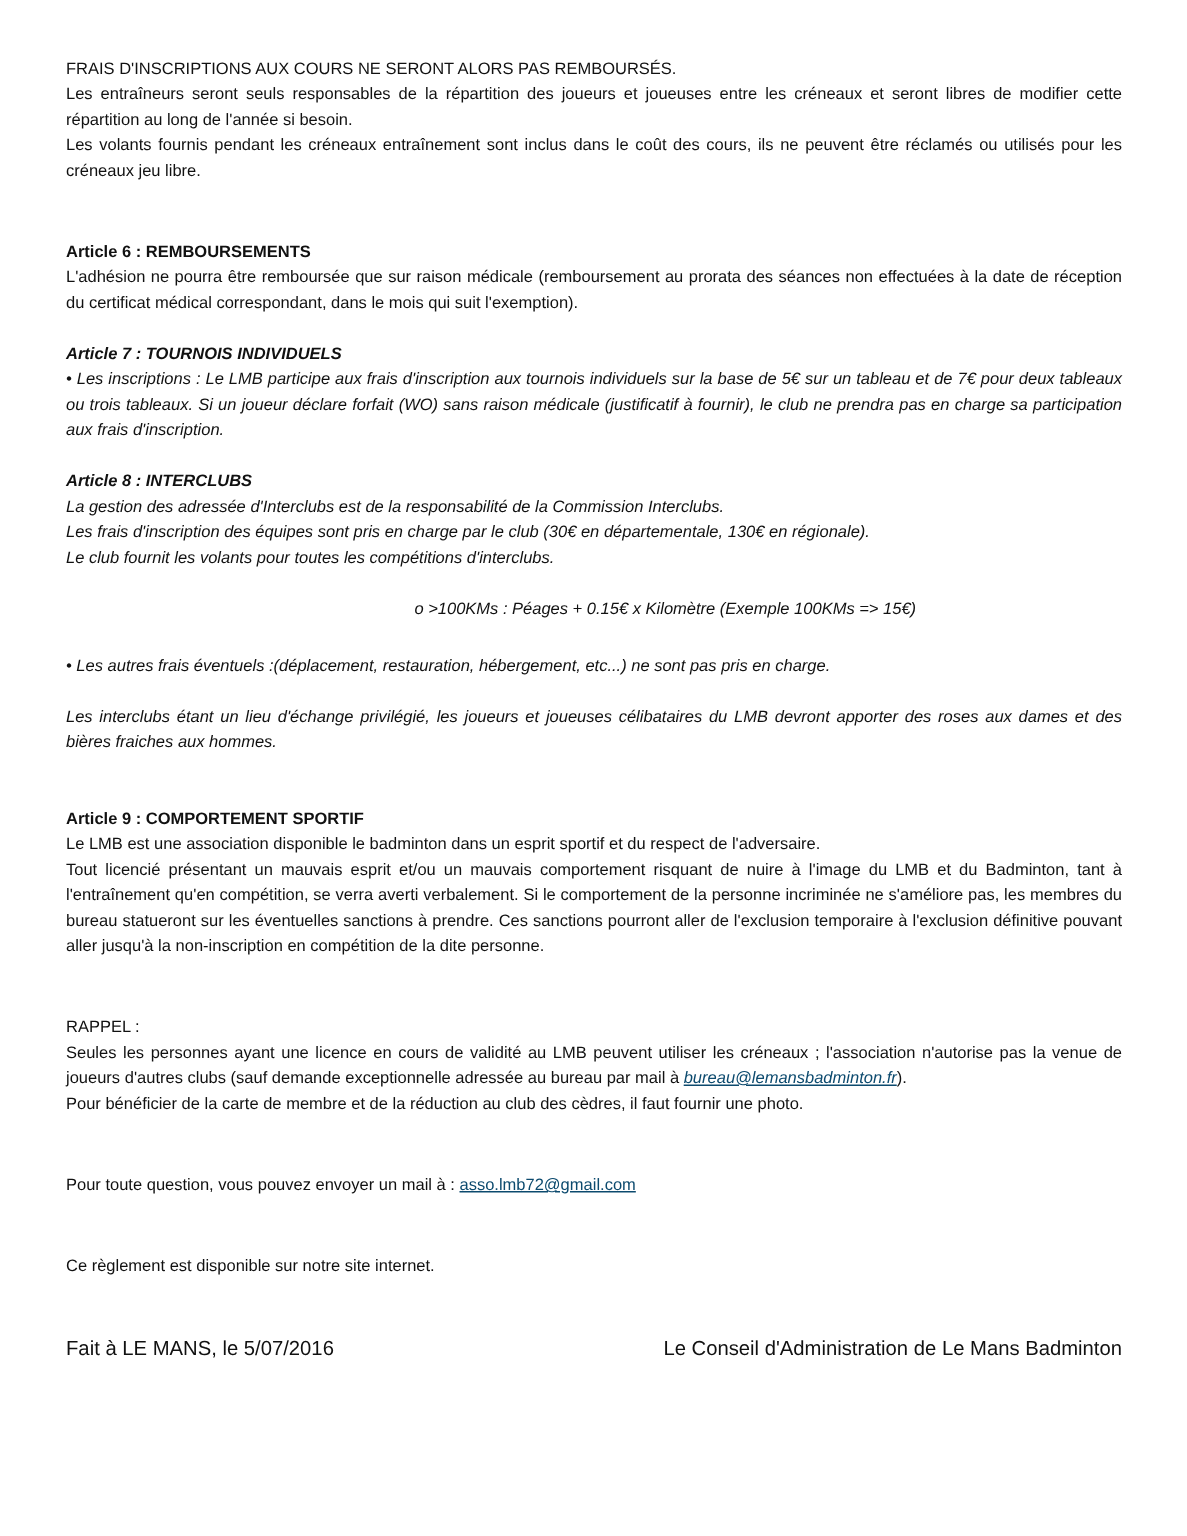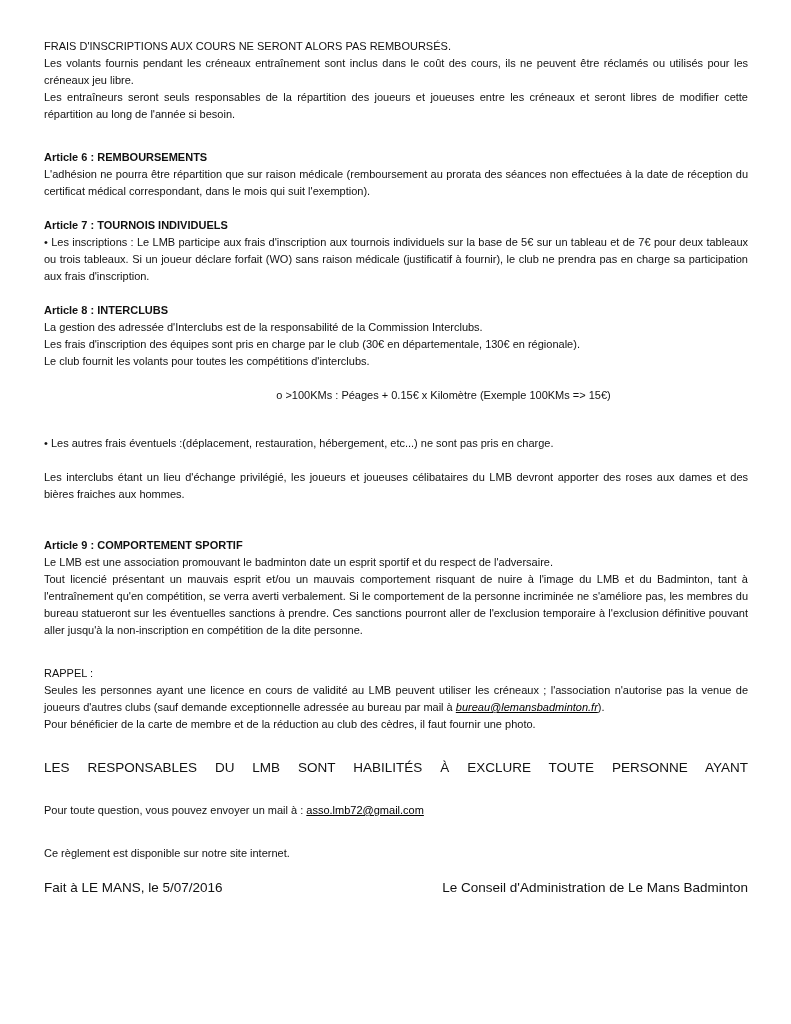--- a/index.html
+++ b/index.html
@@ -11,82 +11,81 @@
     padding: 38px 43px 0 44px;
     font-family: "Liberation Sans", "DejaVu Sans", sans-serif;
     font-size: 13.5px;
     line-height: 17px;
     color: #111111;
     overflow: hidden;
   }
   p, h2, li, div.par { font-size: 11px; line-height: 17px; font-weight: normal; }
   .justify { text-align: justify; }
   h2.art-heading { font-weight: bold; }
-  .block { margin-top: 17px; }
+  .block { margin-top: 17px; font-style: italic; }
   .block-lg { margin-top: 34px; }
-  .block-md { margin-top: 26px; }
+  .block-md { margin-top: 37px; }
   .sub-item { padding-left: 95px; margin-top: 17px; text-align: center; }
-  .bullet-block { margin-top: 31px; }
+  .bullet-block { margin-top: 21px; }
   a.doc-link {
-    color: #000000;
+    color: #0c4a6e;
     text-decoration: underline;
     cursor: pointer;
   }
   a.doc-link.italic { font-style: italic; }
   .caps-justified { text-align: justify; text-align-last: justify; }
   .footer-row {
-    margin-top: 17px;
+    margin-top: 37px;
     display: flex;
     justify-content: space-between;
     align-items: baseline;
   }
 </style>
 </head>
 <body>
 
 <div class="par">
   <p>FRAIS D'INSCRIPTIONS AUX COURS NE SERONT ALORS PAS REMBOURSÉS.</p>
+  <p class="justify">Les entraîneurs seront seuls responsables de la répartition des joueurs et joueuses entre les créneaux et seront libres de modifier cette répartition au long de l'année si besoin.</p>
   <p class="justify">Les volants fournis pendant les créneaux entraînement sont inclus dans le coût des cours, ils ne peuvent être réclamés ou utilisés pour les créneaux jeu libre.</p>
-  <p class="justify">Les entraîneurs seront seuls responsables de la répartition des joueurs et joueuses entre les créneaux et seront libres de modifier cette répartition au long de l'année si besoin.</p>
 </div>
 
 <div class="block-md">
   <h2 class="art-heading">Article 6 : REMBOURSEMENTS</h2>
-  <p class="justify">L'adhésion ne pourra être répartition que sur raison médicale (remboursement au prorata des séances non effectuées à la date de réception du certificat médical correspondant, dans le mois qui suit l'exemption).</p>
+  <p class="justify">L'adhésion ne pourra être remboursée que sur raison médicale (remboursement au prorata des séances non effectuées à la date de réception du certificat médical correspondant, dans le mois qui suit l'exemption).</p>
 </div>
 
 <div class="block">
   <h2 class="art-heading">Article 7 : TOURNOIS INDIVIDUELS</h2>
   <p class="justify">• Les inscriptions : Le LMB participe aux frais d'inscription aux tournois individuels sur la base de 5€ sur un tableau et de 7€ pour deux tableaux ou trois tableaux. Si un joueur déclare forfait (WO) sans raison médicale (justificatif à fournir), le club ne prendra pas en charge sa participation aux  frais d'inscription.</p>
 </div>
 
 <div class="block">
   <h2 class="art-heading">Article 8 : INTERCLUBS</h2>
   <p>La gestion des adressée d'Interclubs est de la responsabilité de la Commission Interclubs.</p>
   <p>Les frais d'inscription des équipes sont pris en charge par le club (30€ en départementale, 130€ en régionale).</p>
   <p>Le club fournit les volants pour toutes les compétitions d'interclubs.</p>
   <p class="sub-item">o  &gt;100KMs : Péages + 0.15€ x Kilomètre (Exemple 100KMs =&gt; 15€)</p>
   <p class="bullet-block">• Les autres frais éventuels :(déplacement, restauration, hébergement, etc...) ne sont pas pris en charge.</p>
   <p class="block justify">Les interclubs étant un lieu d'échange privilégié, les joueurs et joueuses célibataires du LMB devront apporter des roses aux dames et des bières fraiches aux hommes.</p>
 </div>
 
 <div class="block-lg">
   <h2 class="art-heading">Article 9 : COMPORTEMENT SPORTIF</h2>
-  <p class="justify">Le LMB est une association promouvant le badminton date un esprit sportif et du respect de l'adversaire.</p>
+  <p class="justify">Le LMB est une association disponible le badminton dans un esprit sportif et du respect de l'adversaire.</p>
   <p class="justify">Tout licencié présentant un mauvais esprit et/ou un mauvais comportement risquant de nuire à l'image du LMB et du Badminton, tant à l'entraînement qu'en compétition, se verra averti verbalement. Si le comportement de la personne incriminée ne s'améliore pas, les membres du bureau statueront sur les éventuelles sanctions à prendre. Ces sanctions pourront aller de l'exclusion temporaire à l'exclusion définitive pouvant aller jusqu'à la non-inscription en compétition de la dite personne.</p>
 </div>
 
 <div class="block-md">
   <p>RAPPEL :</p>
   <p class="justify"><span>Seules les personnes ayant une licence en cours de validité au LMB peuvent utiliser les créneaux ; l'association n'autorise pas la venue de joueurs d'autres clubs (sauf demande exceptionnelle adressée au bureau par mail à </span><a class="doc-link italic">bureau@lemansbadminton.fr</a><span>).</span></p>
   <p>Pour bénéficier de la carte de membre et de la réduction au club des cèdres, il faut fournir une photo.</p>
 </div>
 
 <div class="block-md">
-  <div class="caps-justified">LES RESPONSABLES DU LMB SONT HABILITÉS À EXCLURE TOUTE PERSONNE AYANT</div>
 </div>
 
 <p class="block-md"><span>Pour toute question, vous pouvez envoyer un mail à : </span><a class="doc-link">asso.lmb72@gmail.com</a></p>
 
 <p class="block-md">Ce règlement est disponible sur notre site internet.</p>
 
 <div class="footer-row">
   <span>Fait à LE MANS, le 5/07/2016</span>
   <span>Le Conseil d'Administration de Le Mans Badminton</span>
 </div>

